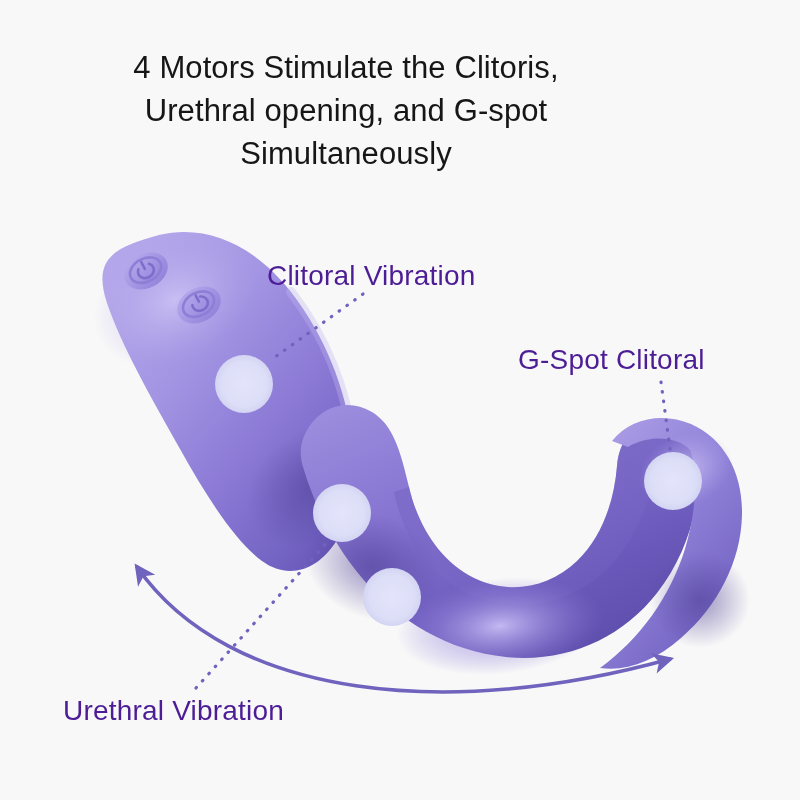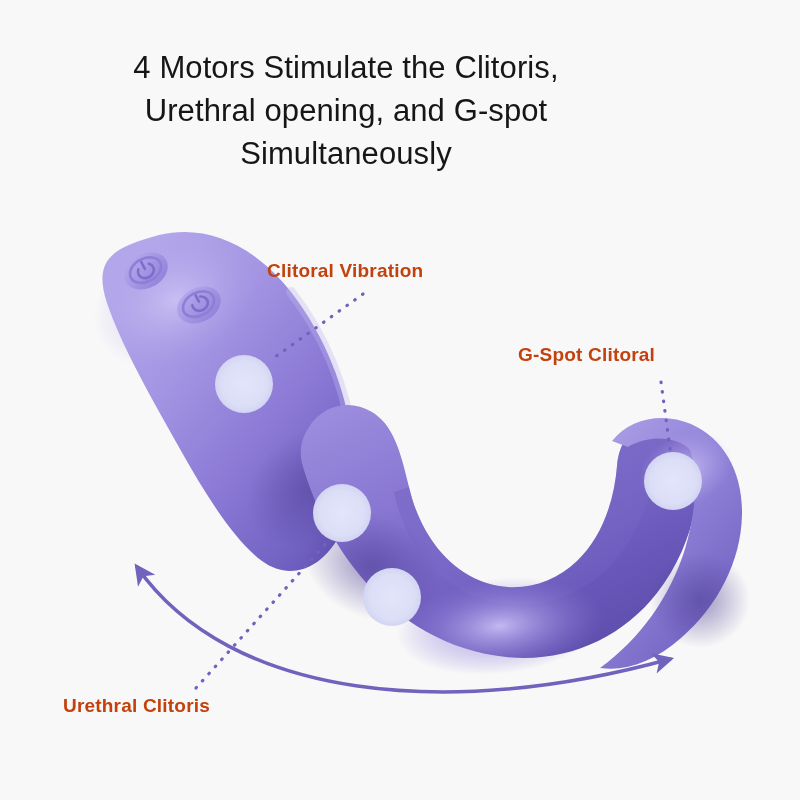--- a/index.html
+++ b/index.html
@@ -36,24 +36,24 @@
     position: absolute;
     left: 0;
     top: 0;
     width: 800px;
     height: 800px;
   }
 
   
   .callout {
     position: absolute;
-    font-weight: 700;
-    font-size: 19px;
+    font-weight: 400;
+    font-size: 28px;
     letter-spacing: 0.2px;
-    color: #c2410c;
+    color: #4c1d95;
     white-space: nowrap;
   }
   #label-clitoral { left: 267px; top: 260px; }
   #label-gspot    { left: 518px; top: 344px; }
   #label-urethral { left: 63px;  top: 695px; }
 
   
   #overlay {
     position: absolute;
     left: 0;
@@ -251,15 +251,15 @@
 
     <line x1="196" y1="688" x2="330" y2="539" stroke="#6f63bd" stroke-width="3.2" stroke-linecap="round" stroke-dasharray="0.6 9"></line>
 
     <path d="M 137,567 C 230,700 450,720 670,659" fill="none" stroke="#6f63bd" stroke-width="3.6" stroke-linecap="round" marker-start="url(#arrowEnd)" marker-end="url(#arrowEnd)"></path>
   </svg>
 
   <div class="callout" id="label-clitoral">Clitoral Vibration</div>
 
   <div class="callout" id="label-gspot">G-Spot Clitoral</div>
 
-  <div class="callout" id="label-urethral">Urethral Clitoris</div>
+  <div class="callout" id="label-urethral">Urethral Vibration</div>
 
 </div>
 
 </body></html>

